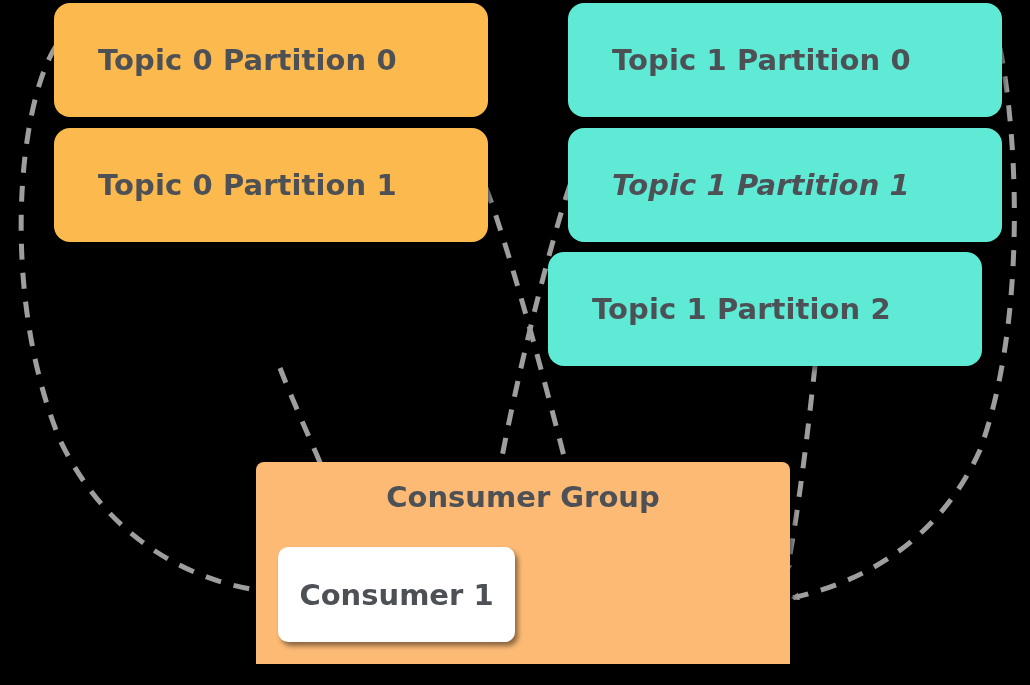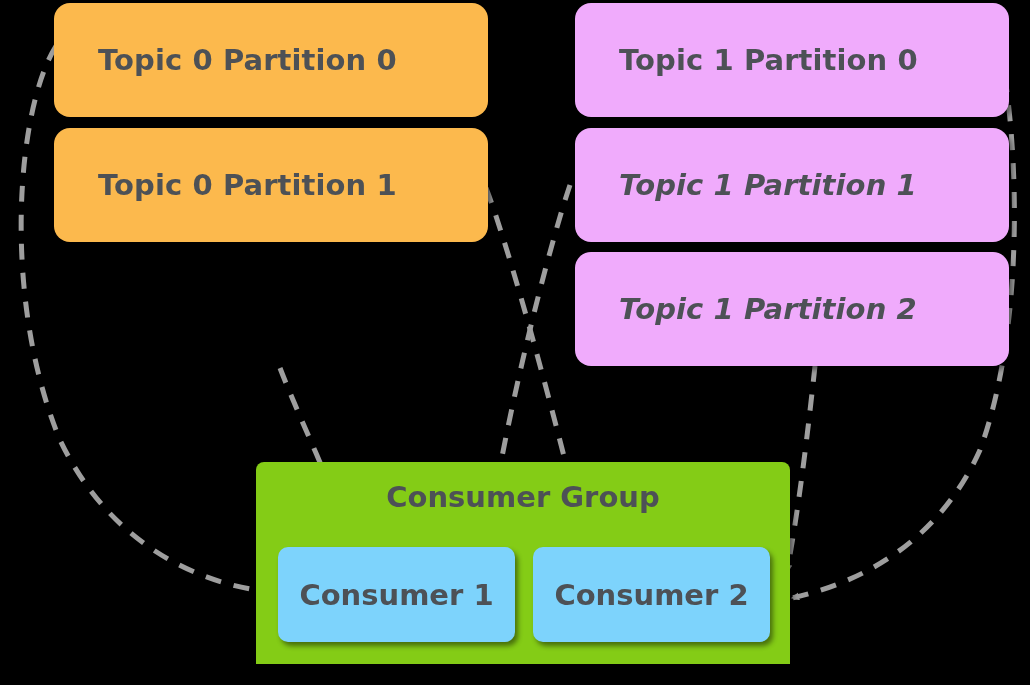--- a/index.html
+++ b/index.html
@@ -38,49 +38,49 @@
     box-shadow: 3px 4px 5px rgba(0,0,0,0.45);
   }
   .partition span {
     font-size: 29px;
     font-weight: 700;
     color: #4d5156;
     letter-spacing: 0.1px;
     white-space: nowrap;
   }
   .topic0 { background: #fcb94d; }
-  .topic1 { background: #f0abfc; margin-left: 7px; }
+  .topic1 { background: #5eead4; }
 
   #consumer-group {
     position: absolute;
     left: 256px;
     top: 462px;
     width: 534px;
     height: 214px;
-    background: #84cc16;
+    background: #fdba74;
     border-radius: 8px;
     box-shadow: 3px 4px 5px rgba(0,0,0,0.45);
   }
   #consumer-group-label {
     position: absolute;
     left: 0;
     top: 18px;
     width: 534px;
     text-align: center;
     font-size: 29px;
     font-weight: 700;
     color: #4d5156;
     white-space: nowrap;
   }
   .consumer {
     position: absolute;
     top: 547px;
     height: 95px;
     width: 237px;
-    background: #7dd3fc;
+    background: #ffffff;
     border-radius: 10px;
     display: flex;
     align-items: center;
     justify-content: center;
     box-shadow: 3px 4px 5px rgba(0,0,0,0.45);
   }
   .consumer span {
     font-size: 29px;
     font-weight: 700;
     color: #4d5156;
@@ -120,28 +120,25 @@
   <div class="node partition topic0" style="left:54px; top:128px;">
     <span>Topic 0 Partition 1</span>
   </div>
 
   <div class="node partition topic1" style="left:568px; top:3px;">
     <span>Topic 1 Partition 0</span>
   </div>
   <div class="node partition topic1" style="left:568px; top:128px;font-style:italic;">
     <span>Topic 1 Partition 1</span>
   </div>
-  <div class="node partition topic1" style="left:568px; top:252px;font-style:italic;">
+  <div class="node partition topic1" style="left:548px; top:252px;">
     <span>Topic 1 Partition 2</span>
   </div>
 
   <div id="consumer-group">
     <div id="consumer-group-label">Consumer Group</div>
   </div>
 
   <div class="consumer" id="consumer-1">
     <span>Consumer 1</span>
   </div>
-  <div class="consumer" id="consumer-2">
-    <span>Consumer 2</span>
-  </div>
 
 </div>
 
 </body></html>

